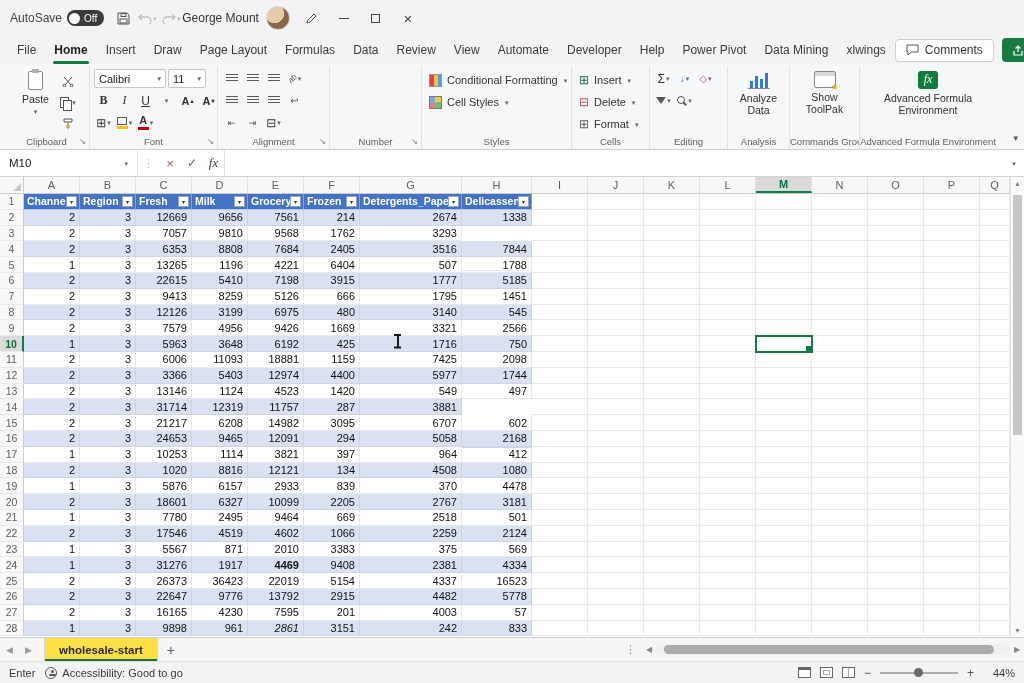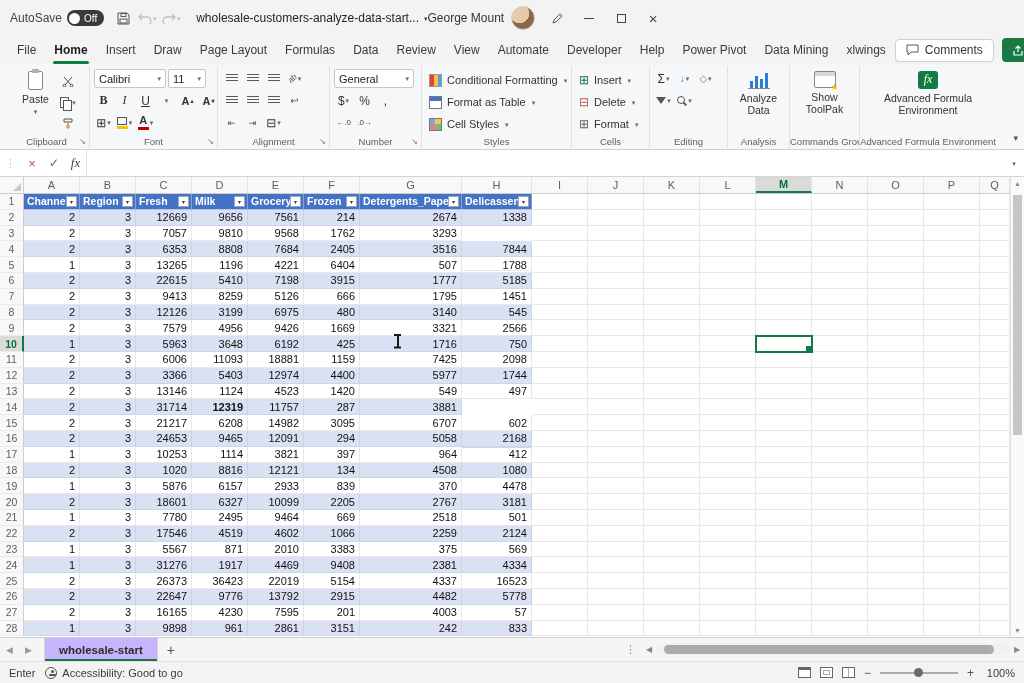--- a/index.html
+++ b/index.html
@@ -115,21 +115,21 @@
   .vs-arrow{position:absolute;left:0;right:0;text-align:center;font-size:7px;color:#888;}
   .vs-up{top:3px;} .vs-down{bottom:3px;}
   .vthumb{position:absolute;left:2px;width:9px;top:18px;height:240px;background:#C6C6C6;}
   .ibeam{position:absolute;left:393px;top:157px;width:9px;height:15px;z-index:5;pointer-events:none;}
   .ibeam::before{content:"";position:absolute;left:4px;top:1px;bottom:1px;width:1.5px;background:#1A1A1A;}
   .ibeam::after{content:"";position:absolute;left:1px;right:1px;top:0;height:1.5px;background:#1A1A1A;box-shadow:0 12.5px 0 #1A1A1A;}
 
   
   .sheetbar{height:24px;background:#F5F5F5;border-top:1px solid #CFCFCF;display:flex;align-items:center;flex:0 0 auto;font-size:11.5px;}
   .tabnav{width:19px;text-align:center;color:#9A9A9A;font-size:9px;}
-  .sheettab{height:100%;display:flex;align-items:center;padding:0 14px;background:#c4b5fd;border-left:1px solid #D6D6D6;border-right:1px solid #D6D6D6;font-weight:700;color:#2B2B2B;position:relative;margin-left:6px;}
+  .sheettab{height:100%;display:flex;align-items:center;padding:0 14px;background:#fde047;border-left:1px solid #D6D6D6;border-right:1px solid #D6D6D6;font-weight:700;color:#2B2B2B;position:relative;margin-left:6px;}
   .sheettab::after{content:"";position:absolute;left:0;right:0;bottom:0;height:2px;background:#1E7145;}
   .addsheet{width:26px;text-align:center;color:#555;font-size:14px;}
   .tab-ellipsis{margin-left:auto;color:#777;font-size:11px;padding:0 6px;}
   .hscroll{display:flex;align-items:center;height:100%;width:382px;flex:0 0 auto;}
   .hs-arrow{width:14px;text-align:center;color:#888;font-size:8px;}
   .htrack{flex:1;height:11px;position:relative;background:#F0F0F0;border-radius:6px;}
   .hthumb{position:absolute;left:8px;right:16px;top:1px;height:9px;background:#ABABAB;border-radius:5px;}
 
   
   .statusbar{height:22px;background:#F3F3F3;border-top:1px solid #E1E1E1;display:flex;align-items:center;font-size:11px;color:#3B3B3B;padding:0 9px;gap:10px;flex:0 0 auto;}
@@ -174,24 +174,20 @@
           </svg>
         <span class="chev">▾</span>
       </div>
       <div class="qat-btn disabled">
         <svg width="14" height="12" viewBox="0 0 14 12">
             <path d="M10 2l3 3-3 3M13 5H5a4 4 0 0 0 0 8" fill="none" stroke="#777" stroke-width="1.3"></path>
           </svg>
         <span class="chev">▾</span>
       </div>
     </div>
-    <div class="doc-title">
-      <span>wholesale-customers-analyze-data-start...</span>
-      <span class="chev dark">▾</span>
-    </div>
     <div class="user">
       <span>George Mount</span>
       <span class="avatar"></span>
     </div>
     <div class="win-btn">
       <svg width="13" height="13" viewBox="0 0 13 13">
           <path d="M2 11l1-3 6-6 2 2-6 6-3 1z" fill="none" stroke="#555"></path>
         </svg>
     </div>
     <div class="win-btn">
@@ -358,54 +354,29 @@
               <span class="sq-ic">⊟</span>
               <span class="chev">▾</span>
             </div>
         </div>
       </div>
       <div class="rg-label">Alignment</div>
       <div class="launcher">↘</div>
     </div>
 
     <div class="rgroup" style="width:92px">
-      <div class="rg-rows">
-        <div class="frow">
-          <div class="combo" style="width:80px">
-              <span>General</span>
-              <span class="chev">▾</span>
-            </div>
-        </div>
-        <div class="frow">
-          <div class="sbtn">
-              <span>$</span>
-              <span class="chev">▾</span>
-            </div>
-          <div class="sbtn">%</div>
-          <div class="sbtn">,</div>
-        </div>
-        <div class="frow">
-          <div class="sbtn num-decimal inc-dec"></div>
-          <div class="sbtn num-decimal dec-dec"></div>
-        </div>
-      </div>
       <div class="rg-label">Number</div>
       <div class="launcher">↘</div>
     </div>
 
     <div class="rgroup" style="width:150px;align-items:flex-start">
       <div id="styles-items" class="vstack" style="padding-top:2px">
           <div class="rstack-btn">
             <span class="cf-ic"></span>
             <span>Conditional Formatting</span>
-            <span class="chev">▾</span>
-          </div>
-          <div class="rstack-btn">
-            <span class="fat-ic"></span>
-            <span>Format as Table</span>
             <span class="chev">▾</span>
           </div>
           <div class="rstack-btn">
             <span class="cs-ic"></span>
             <span>Cell Styles</span>
             <span class="chev">▾</span>
           </div>
         </div>
       <div class="rg-label">Styles</div>
     </div>
@@ -487,20 +458,24 @@
         <span class="afe-ic">fx</span>
         <span>Advanced Formula Environment</span>
       </div>
       <div class="rg-label">Advanced Formula Environment</div>
     </div>
 
     <div class="ribbon-collapse">▾</div>
   </div>
 
   <div class="formulabar">
+    <div class="namebox">
+      <span>M10</span>
+      <span class="chev">▾</span>
+    </div>
     <div class="fb-sep">⋮</div>
     <div class="fb-btn fb-cancel">
         <span>×</span>
       </div>
     <div class="fb-btn fb-enter">
         <span>✓</span>
       </div>
     <div class="fb-btn fb-fx">
         <span>fx</span>
       </div>
@@ -818,21 +793,21 @@
           <div class="cell" style="width: 56px;"></div>
           <div class="cell" style="width: 56px;"></div>
           <div class="cell" style="width: 56px;"></div>
           <div class="cell" style="width: 30px;"></div>
         </div>
         <div class="grow">
           <div class="rownum">14</div>
           <div class="cell num band" style="width: 56px;">2</div>
           <div class="cell num band" style="width: 56px;">3</div>
           <div class="cell num band" style="width: 56px;">31714</div>
-          <div class="cell num band" style="width: 56px; font-weight: bold;">12319</div>
+          <div class="cell num band" style="width: 56px;">12319</div>
           <div class="cell num band" style="width: 56px;">11757</div>
           <div class="cell num band" style="width: 56px;">287</div>
           <div class="cell num band" style="width: 102px;">3881</div>
           <div class="cell num band" style="width: 70px; margin-top: 48px;">2931</div>
           <div class="cell" style="width: 56px;"></div>
           <div class="cell" style="width: 56px;"></div>
           <div class="cell" style="width: 56px;"></div>
           <div class="cell" style="width: 56px;"></div>
           <div class="cell" style="width: 56px;"></div>
           <div class="cell" style="width: 56px;"></div>
@@ -1019,21 +994,21 @@
           <div class="cell" style="width: 56px;"></div>
           <div class="cell" style="width: 56px;"></div>
           <div class="cell" style="width: 30px;"></div>
         </div>
         <div class="grow">
           <div class="rownum">24</div>
           <div class="cell num band" style="width: 56px;">1</div>
           <div class="cell num band" style="width: 56px;">3</div>
           <div class="cell num band" style="width: 56px;">31276</div>
           <div class="cell num band" style="width: 56px;">1917</div>
-          <div class="cell num band" style="width: 56px;">4469</div>
+          <div class="cell num band" style="width: 56px; font-weight: bold;">4469</div>
           <div class="cell num band" style="width: 56px;">9408</div>
           <div class="cell num band" style="width: 102px;">2381</div>
           <div class="cell num band" style="width: 70px;">4334</div>
           <div class="cell" style="width: 56px;"></div>
           <div class="cell" style="width: 56px;"></div>
           <div class="cell" style="width: 56px;"></div>
           <div class="cell" style="width: 56px;"></div>
           <div class="cell" style="width: 56px;"></div>
           <div class="cell" style="width: 56px;"></div>
           <div class="cell" style="width: 56px;"></div>
@@ -1099,21 +1074,21 @@
           <div class="cell" style="width: 56px;"></div>
           <div class="cell" style="width: 56px;"></div>
           <div class="cell" style="width: 30px;"></div>
         </div>
         <div class="grow">
           <div class="rownum">28</div>
           <div class="cell num band" style="width: 56px;">1</div>
           <div class="cell num band" style="width: 56px;">3</div>
           <div class="cell num band" style="width: 56px;">9898</div>
           <div class="cell num band" style="width: 56px;">961</div>
-          <div class="cell num band" style="width: 56px;">2861</div>
+          <div class="cell num band" style="width: 56px; font-style: italic;">2861</div>
           <div class="cell num band" style="width: 56px;">3151</div>
           <div class="cell num band" style="width: 102px;">242</div>
           <div class="cell num band" style="width: 70px;">833</div>
           <div class="cell" style="width: 56px;"></div>
           <div class="cell" style="width: 56px;"></div>
           <div class="cell" style="width: 56px;"></div>
           <div class="cell" style="width: 56px;"></div>
           <div class="cell" style="width: 56px;"></div>
           <div class="cell" style="width: 56px;"></div>
           <div class="cell" style="width: 56px;"></div>
@@ -1154,17 +1129,17 @@
     </div>
     <div class="sb-right">
       <span class="view-ic v1"></span>
       <span class="view-ic v2"></span>
       <span class="view-ic v3"></span>
       <span class="zoom-minus">−</span>
       <span class="zoom-track">
           <span class="zoom-knob"></span>
         </span>
       <span class="zoom-plus">+</span>
-      <span class="zoom-pct">100%</span>
+      <span class="zoom-pct">44%</span>
     </div>
   </div>
 
 </div>
 
 </body></html>

